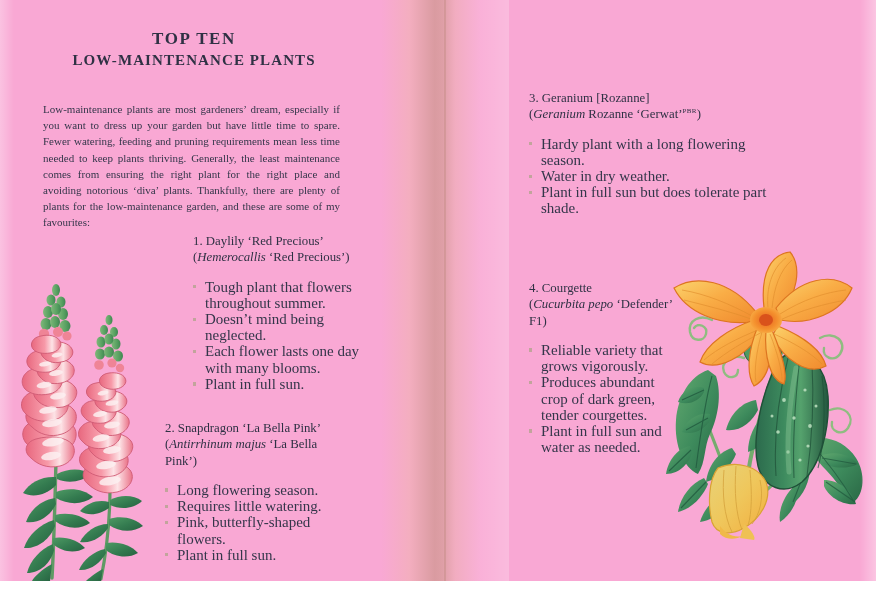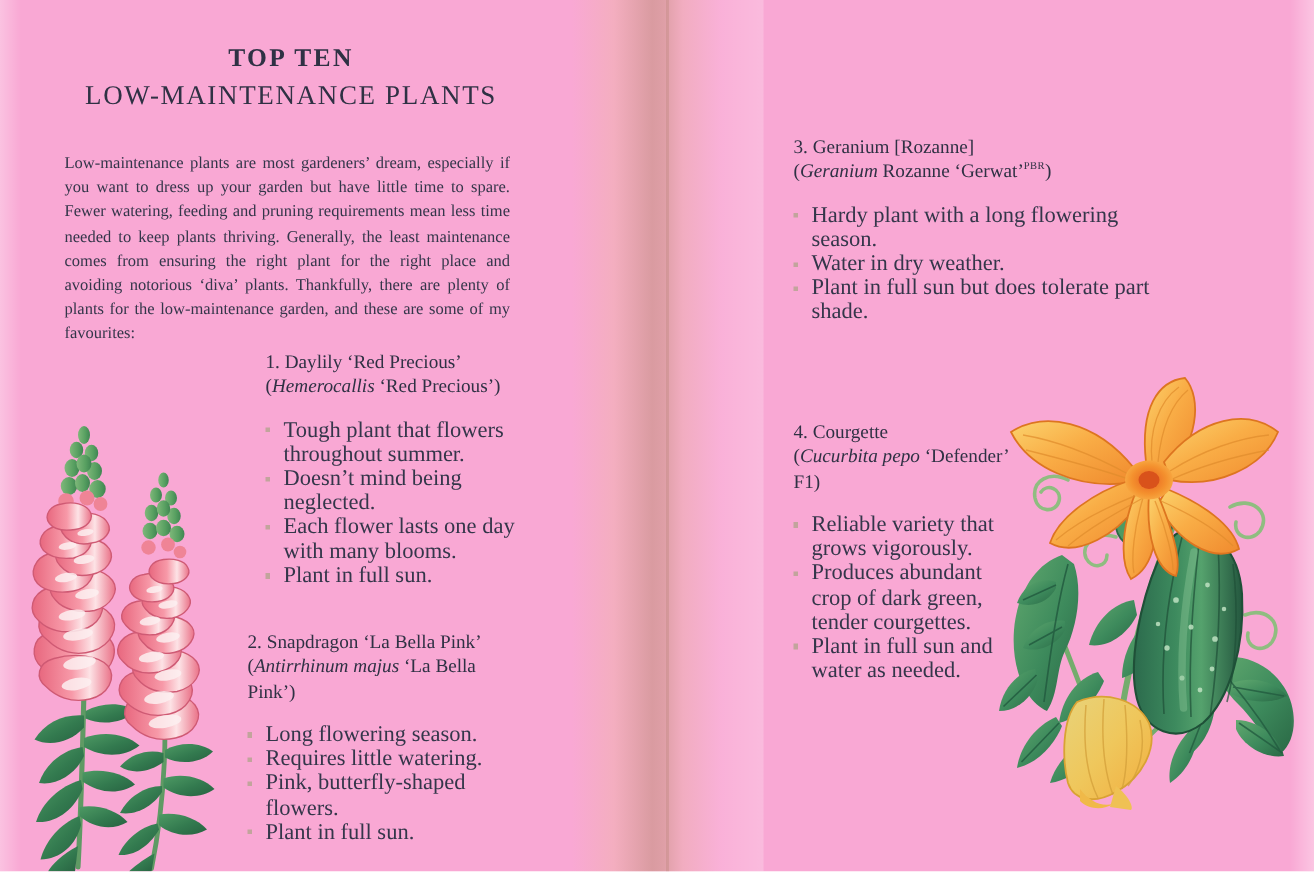--- a/index.html
+++ b/index.html
@@ -98,22 +98,22 @@
     z-index: 4;
   }
   .title-line1 {
     font-size: 17px;
     font-weight: bold;
     letter-spacing: 1.6px;
     color: #2f3144;
     line-height: 1.3;
   }
   .title-line2 {
-    font-size: 18px;
-    font-weight: normal;
+    font-size: 15px;
+    font-weight: bold;
     letter-spacing: 1.1px;
     color: #2f3144;
     line-height: 1.45;
   }
 
   .intro {
     position: absolute;
     left: 43px;
     top: 90px;
     width: 297px;
@@ -159,21 +159,21 @@
     content: "";
     position: absolute;
     left: 0;
     top: 6.5px;
     width: 3.2px;
     height: 3.2px;
     background: #c2a49c;
   }
 
   
-  #entry-1 { left: 177px; top: 233px; width: 175px; }
+  #entry-1 { left: 193px; top: 233px; width: 175px; }
   #entry-2 { left: 165px; top: 420px; width: 180px; }
   #entry-3 { left: 529px; top: 90px;  width: 260px; }
   #entry-4 { left: 529px; top: 280px; width: 150px; }
 
   
   .illo { position: absolute; z-index: 2; }
   #snapdragon { left: 6px;  top: 272px;  width: 160px; height: 309px; }
   #courgette  { left: 660px; top: 250px; width: 212px; height: 290px; }
 </style>
 </head>

